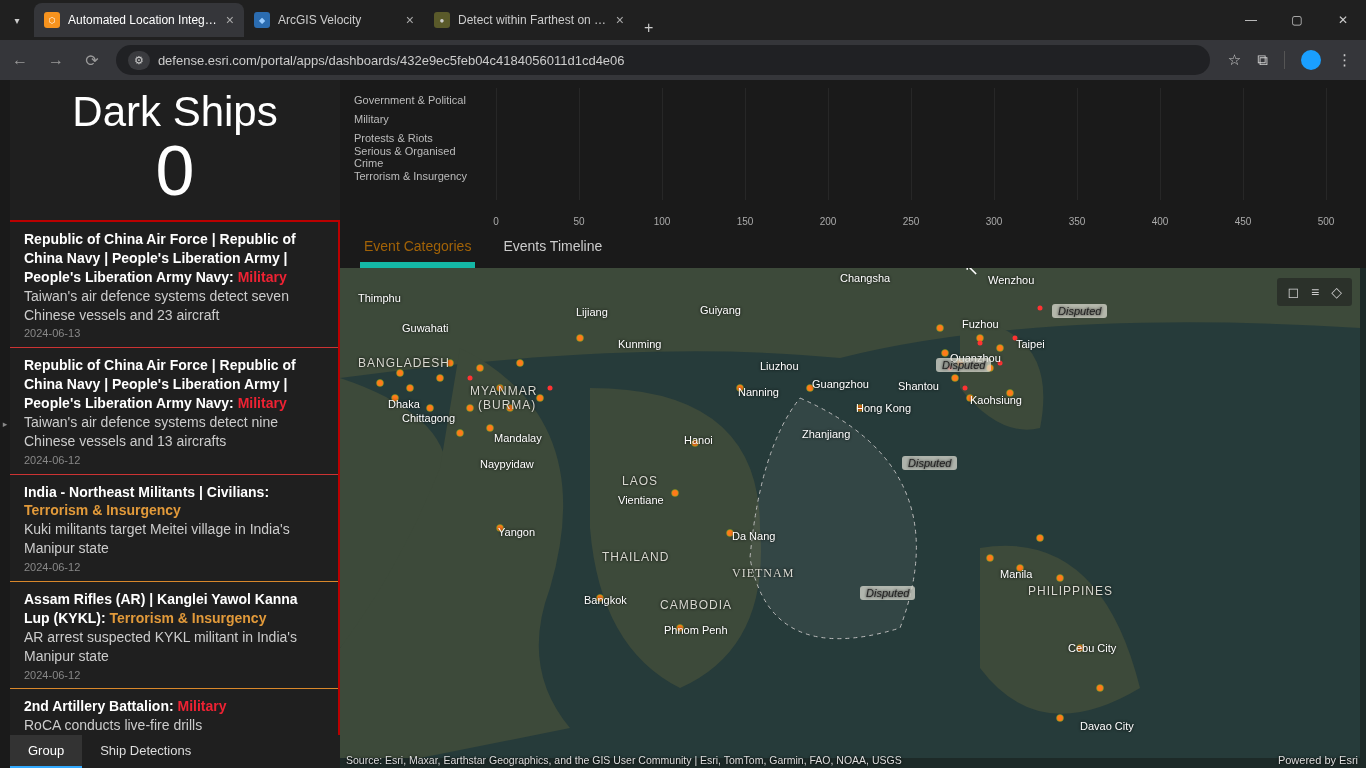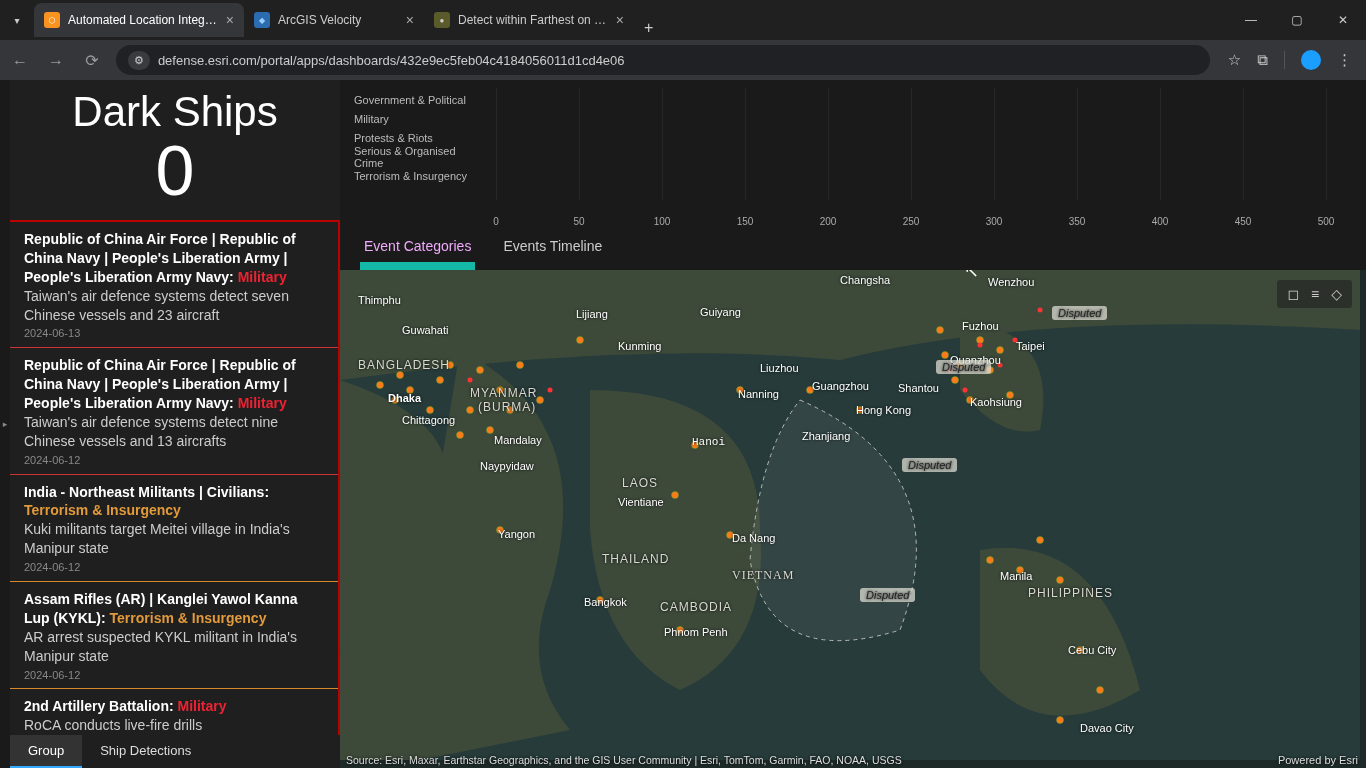--- a/index.html
+++ b/index.html
@@ -50,21 +50,21 @@
 .chart { height:146px; padding:10px 40px 0 14px; position:relative; background:#1a1a1a; }
 .chart-row { display:flex; align-items:center; height:19px; }
 .chart-row .lbl { width:140px; font-size:11px; color:#bbb; padding-right:8px; }
 .axis { position:absolute; left:156px; right:40px; bottom:10px; display:flex; justify-content:space-between; font-size:10px; color:#aaa; }
 .axis div { transform:translateX(-50%); }
 .grid { position:absolute; left:156px; right:40px; top:8px; bottom:26px; }
 .gridline { position:absolute; top:0; bottom:0; width:1px; background:rgba(255,255,255,0.06); }
 
 .mid-tabs { display:flex; padding:4px 20px 0; gap:24px; background:#1a1a1a; }
 .mid-tabs div { padding:8px 4px; font-size:14px; color:#ccc; }
-.mid-tabs .active { color:#f0abfc; border-bottom:8px solid #14b8a6; }
+.mid-tabs .active { color:#a16207; border-bottom:6px solid #14b8a6; }
 
 .map { flex:1; position:relative; background:#1d2a28; overflow:hidden; }
 .map svg { position:absolute; top:0; left:0; }
 .map-label { position:absolute; font-size:11px; color:#eee; text-shadow:0 0 3px #000; font-weight:500; white-space:nowrap; }
 .map-label.city { color:#fff; }
 .map-label.country { color:#d8d8d0; font-size:12px; letter-spacing:1px; }
 .map-label.disputed { color:#222; background:rgba(220,220,210,0.75); padding:1px 6px; font-style:italic; border-radius:3px; font-size:11px; }
 .map-tools { position:absolute; top:10px; right:14px; display:flex; gap:12px; background:rgba(30,30,30,0.55); padding:6px 10px; border-radius:3px; color:#ccc; font-size:14px; }
 .attrib { position:absolute; bottom:2px; left:6px; font-size:10.5px; color:#ddd; text-shadow:0 0 3px #000; }
 .powered { position:absolute; bottom:2px; right:8px; font-size:11px; color:#ddd; text-shadow:0 0 3px #000; }
@@ -269,27 +269,27 @@
           <div class="map-label city" style="left: 648px; top: 6px;">Wenzhou</div>
           <div class="map-label city" style="left: 622px; top: 50px;">Fuzhou</div>
           <div class="map-label city" style="left: 62px; top: 54px;">Guwahati</div>
           <div class="map-label city" style="left: 278px; top: 70px;">Kunming</div>
           <div class="map-label city" style="left: 420px; top: 92px;">Liuzhou</div>
           <div class="map-label city" style="left: 610px; top: 84px;">Quanzhou</div>
           <div class="map-label city" style="left: 676px; top: 70px;">Taipei</div>
           <div class="map-label city" style="left: 472px; top: 110px;">Guangzhou</div>
           <div class="map-label city" style="left: 558px; top: 112px;">Shantou</div>
           <div class="map-label city" style="left: 630px; top: 126px;">Kaohsiung</div>
-          <div class="map-label city" style="left: 48px; top: 122px; font-weight: bold;">Dhaka</div>
+          <div class="map-label city" style="left: 48px; top: 130px;">Dhaka</div>
           <div class="map-label city" style="left: 398px; top: 118px;">Nanning</div>
           <div class="map-label city" style="left: 516px; top: 134px;">Hong Kong</div>
           <div class="map-label city" style="left: 62px; top: 144px;">Chittagong</div>
           <div class="map-label city" style="left: 438px; top: 160px; margin-left: 24px;">Zhanjiang</div>
           <div class="map-label city" style="left: 154px; top: 164px;">Mandalay</div>
-          <div class="map-label city" style="left: 352px; top: 166px; font-family: Liberation Mono, monospace;">Hanoi</div>
+          <div class="map-label city" style="left: 344px; top: 166px;">Hanoi</div>
           <div class="map-label city" style="left: 140px; top: 190px;">Naypyidaw</div>
           <div class="map-label city" style="left: 278px; top: 226px;">Vientiane</div>
           <div class="map-label city" style="left: 392px; top: 262px;">Da Nang</div>
           <div class="map-label city" style="left: 158px; top: 258px;">Yangon</div>
           <div class="map-label city" style="left: 660px; top: 300px;">Manila</div>
           <div class="map-label city" style="left: 244px; top: 326px;">Bangkok</div>
           <div class="map-label city" style="left: 324px; top: 356px;">Phnom Penh</div>
           <div class="map-label city" style="left: 728px; top: 374px;">Cebu City</div>
           <div class="map-label city" style="left: 740px; top: 452px;">Davao City</div>
           <div class="map-label disputed" style="left: 712px; top: 36px;">Disputed</div>

